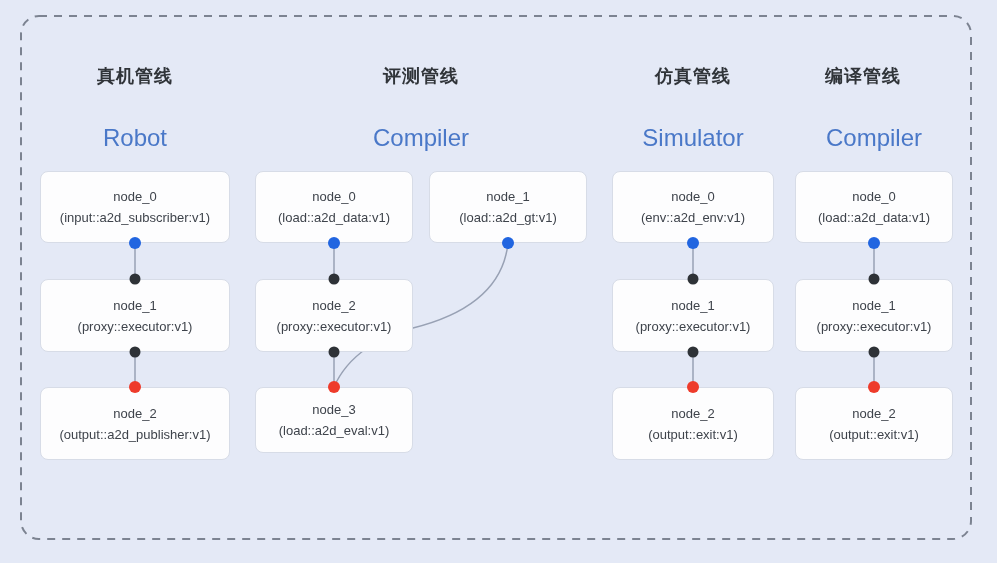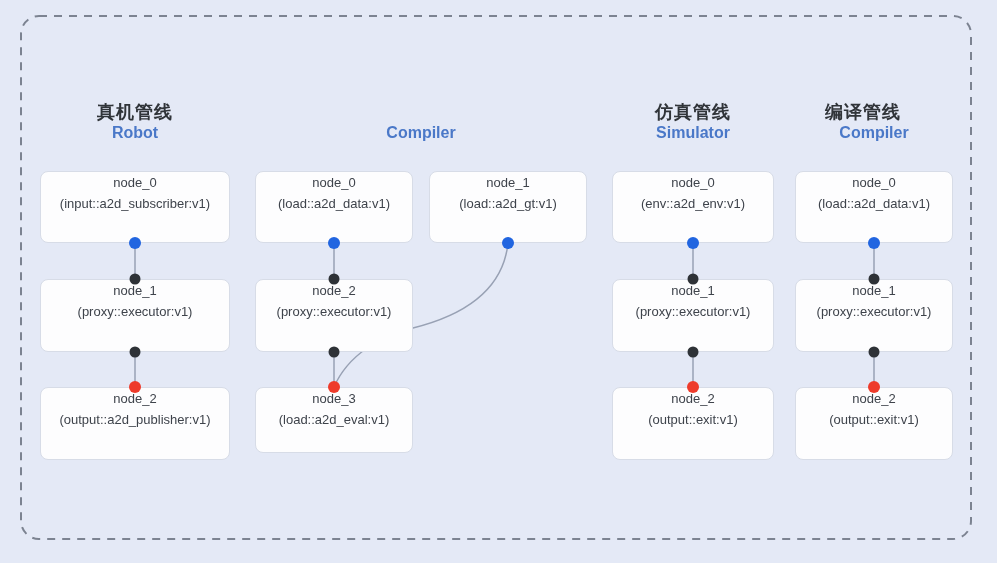--- a/index.html
+++ b/index.html
@@ -7,24 +7,24 @@
     --title-zh:#303439; --title-en:#4a78c8; --edge:#98a1b4; --frame:#7c8391;
     --blue-dot:#2165e0; --black-dot:#2e3237; --red-dot:#ee3b2b;
   }
   html,body{margin:0;padding:0;}
   body{font-family:"Liberation Sans","DejaVu Sans",sans-serif;}
   .canvas{position:relative;width:997px;height:563px;background:var(--bg);overflow:hidden;}
   .layer-edges{position:absolute;left:0;top:0;z-index:1;}
   .frame{fill:none;stroke:var(--frame);stroke-width:2;stroke-dasharray:8 7;}
   .edge{fill:none;stroke:var(--edge);stroke-width:1.5;}
   .hdr{position:absolute;width:200px;text-align:center;z-index:2;}
-  .hdr.zh{font-size:18px;font-weight:600;color:var(--title-zh);top:64px;letter-spacing:1px;margin-top:36px;}
-  .hdr.en{font-size:16px;font-weight:700;color:var(--title-en);top:124px;}
+  .hdr.zh{font-size:18px;font-weight:600;color:var(--title-zh);top:64px;letter-spacing:1px;}
+  .hdr.en{font-size:24px;font-weight:400;color:var(--title-en);top:124px;}
   .node{position:absolute;z-index:2;background:var(--node-bg);border:1px solid var(--node-border);
-        border-radius:8px;display:flex;flex-direction:column;align-items:center;justify-content:flex-start;
+        border-radius:8px;display:flex;flex-direction:column;align-items:center;justify-content:center;
         color:var(--node-text);font-size:13px;line-height:21px;box-sizing:border-box;}
   .dot{position:absolute;z-index:3;width:12px;height:12px;border-radius:50%;transform:translate(-50%,-50%);}
   .dot.blue{background:var(--blue-dot);}
   .dot.black{background:var(--black-dot);width:11px;height:11px;}
   .dot.red{background:var(--red-dot);}
 </style>
 </head>
 <body>
 
 <div class="canvas">
@@ -41,20 +41,21 @@
 
     <path class="edge" d="M693 243 L693 279"></path>
     <path class="edge" d="M693 352 L693 387"></path>
 
     <path class="edge" d="M874 243 L874 279"></path>
     <path class="edge" d="M874 352 L874 387"></path>
   </svg>
 
   <div class="hdr zh" style="left:35px">真机管线</div>
   <div class="hdr en" style="left:35px">Robot</div>
+  <div class="hdr zh" style="left:321px">评测管线</div>
   <div class="hdr en" style="left:321px">Compiler</div>
   <div class="hdr zh" style="left:593px">仿真管线</div>
   <div class="hdr en" style="left:593px">Simulator</div>
   <div class="hdr zh" style="left:763px">编译管线</div>
   <div class="hdr en" style="left:774px">Compiler</div>
 
   <div class="node" style="left:40px;top:171px;width:190px;height:72px">
     <div>node_0</div>
     <div>(input::a2d_subscriber:v1)</div>
   </div>

